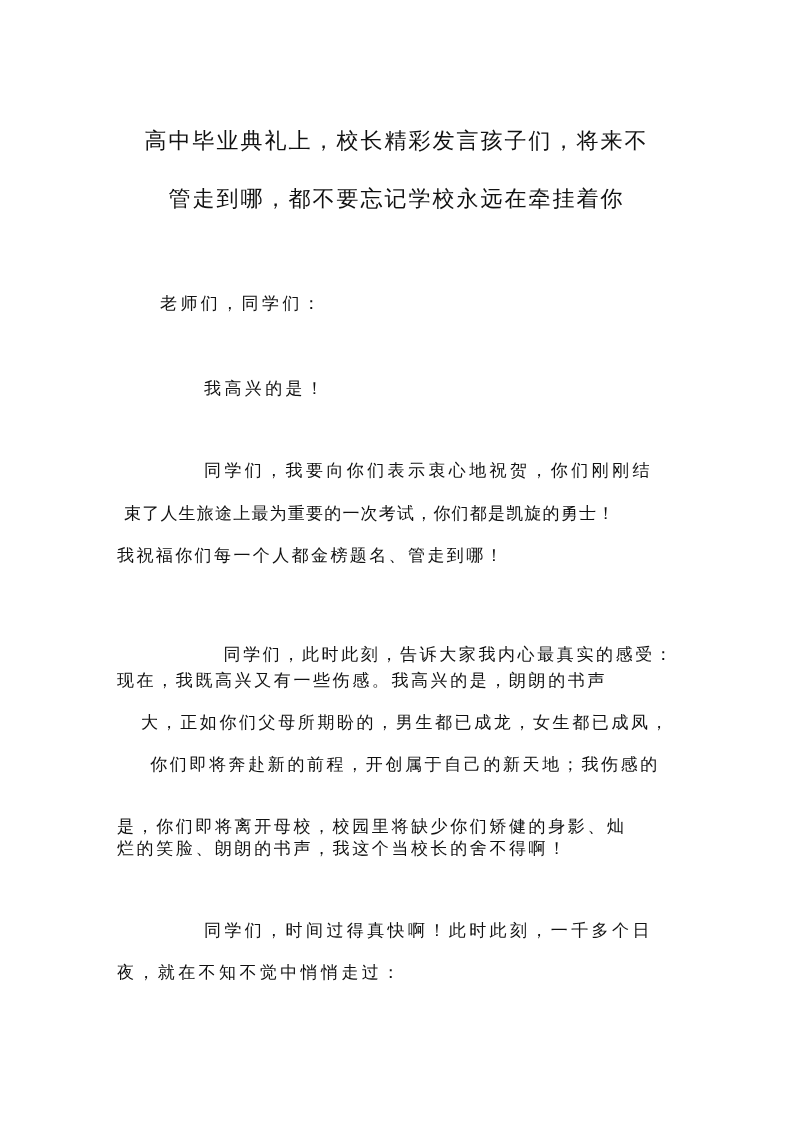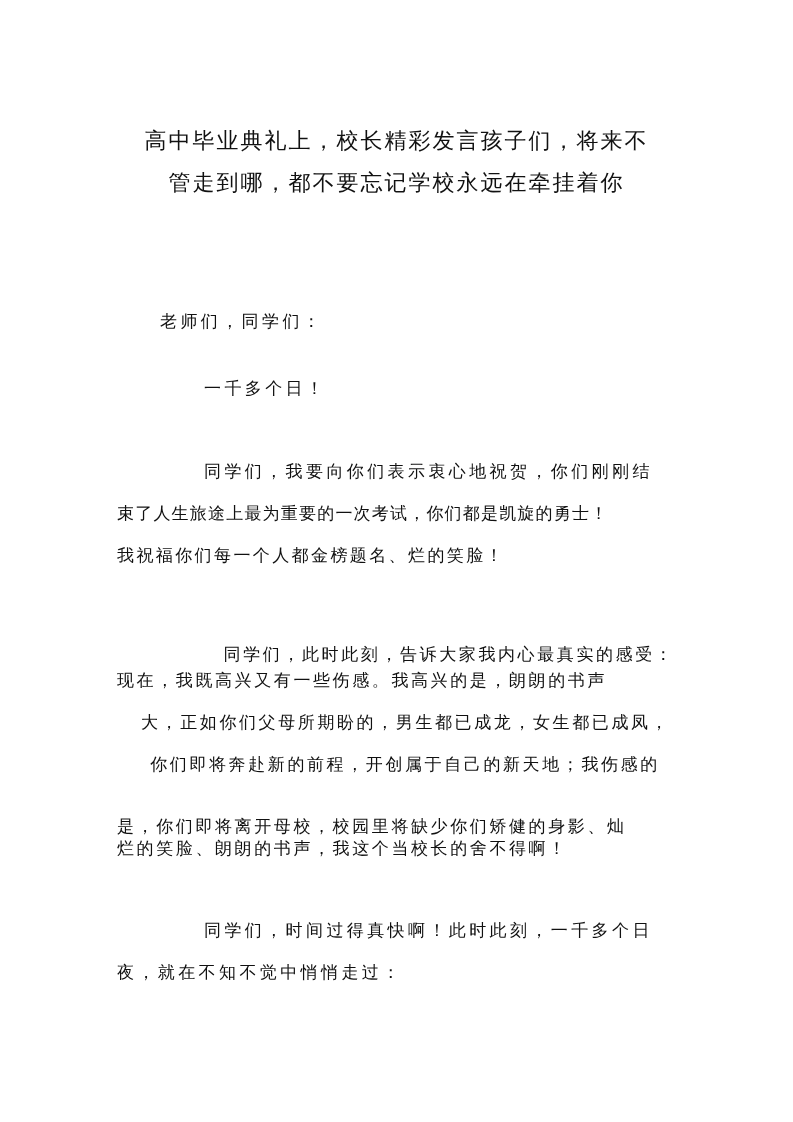--- a/index.html
+++ b/index.html
@@ -3,36 +3,36 @@
   <meta charset="utf-8">
   <style>
     html, body { margin: 0; padding: 0; background: #ffffff; }
     body { width: 793px; height: 1122px; position: relative; overflow: hidden;
            font-family: "DejaVu Sans", "Liberation Sans", sans-serif; color: #111111; }
     .title { position: absolute; left: 100px; width: 593px; text-align: center;
              font-size: 22px; letter-spacing: 2px; line-height: 1; white-space: nowrap; }
     .line { position: absolute; left: 117px; width: 576px; font-size: 17px;
             line-height: 1; white-space: nowrap; letter-spacing: 3.4px; }
     .t1 { top: 130px; }
-    .t2 { top: 172px; }
+    .t2 { top: 188px; }
   </style>
 </head>
 <body>
 
 <div>
   <div class="title t1">高中毕业典礼上，校长精彩发言孩子们，将来不</div>
   <div class="title t2">管走到哪，都不要忘记学校永远在牵挂着你</div>
 
-  <div class="line" style="top:313px; left:160px;">老师们，同学们：</div>
-  <div class="line" style="top:380px; left:204px;">一千多个日！</div>
+  <div class="line" style="top:295px; left:160px;">老师们，同学们：</div>
+  <div class="line" style="top:380px; left:204px;">我高兴的是！</div>
 
   <div>
-    <div class="line" style="top:463px; left:204px; width:490px;">同学们，我要向你们表示衷心地祝贺，你们刚刚结</div>
-    <div class="line" style="top:505px; letter-spacing:1.2px;">束了人生旅途上最为重要的一次考试，你们都是凯旋的勇士！</div>
-    <div class="line" style="top:547px; letter-spacing:2.4px;">我祝福你们每一个人都金榜题名、烂的笑脸！</div>
+    <div class="line" style="top:463px; left:204px; width:490px;font-family:Liberation Mono, monospace;">同学们，我要向你们表示衷心地祝贺，你们刚刚结</div>
+    <div class="line" style="top:505px; letter-spacing:1.2px;margin-left:7px;">束了人生旅途上最为重要的一次考试，你们都是凯旋的勇士！</div>
+    <div class="line" style="top:547px; letter-spacing:2.4px;">我祝福你们每一个人都金榜题名、管走到哪！</div>
   </div>
 
   <div>
     <div class="line" style="top:646px; left:204px; width:490px; letter-spacing:2.6px;text-align:center;">同学们，此时此刻，告诉大家我内心最真实的感受：</div>
     <div class="line" style="top:672px; letter-spacing:2.6px;">现在，我既高兴又有一些伤感。我高兴的是，朗朗的书声</div>
     <div class="line" style="top:714px; letter-spacing:2.6px;margin-left:24px;">大，正如你们父母所期盼的，男生都已成龙，女生都已成凤，</div>
     <div class="line" style="top:756px; letter-spacing:2.6px;text-align:center;">你们即将奔赴新的前程，开创属于自己的新天地；我伤感的</div>
     <div class="line" style="top:798px; letter-spacing:2.6px;margin-top:20px;">是，你们即将离开母校，校园里将缺少你们矫健的身影、灿</div>
     <div class="line" style="top:840px; letter-spacing:2.6px;">烂的笑脸、朗朗的书声，我这个当校长的舍不得啊！</div>
   </div>

